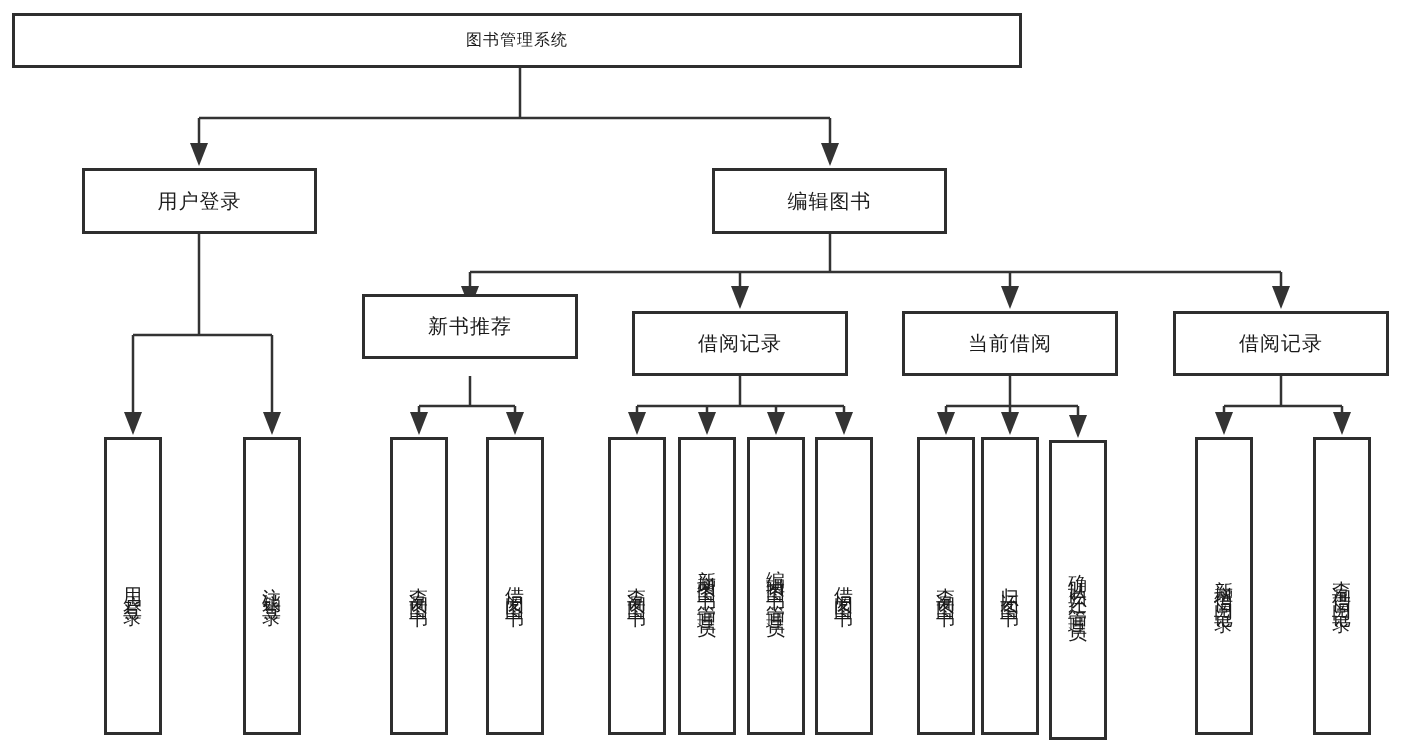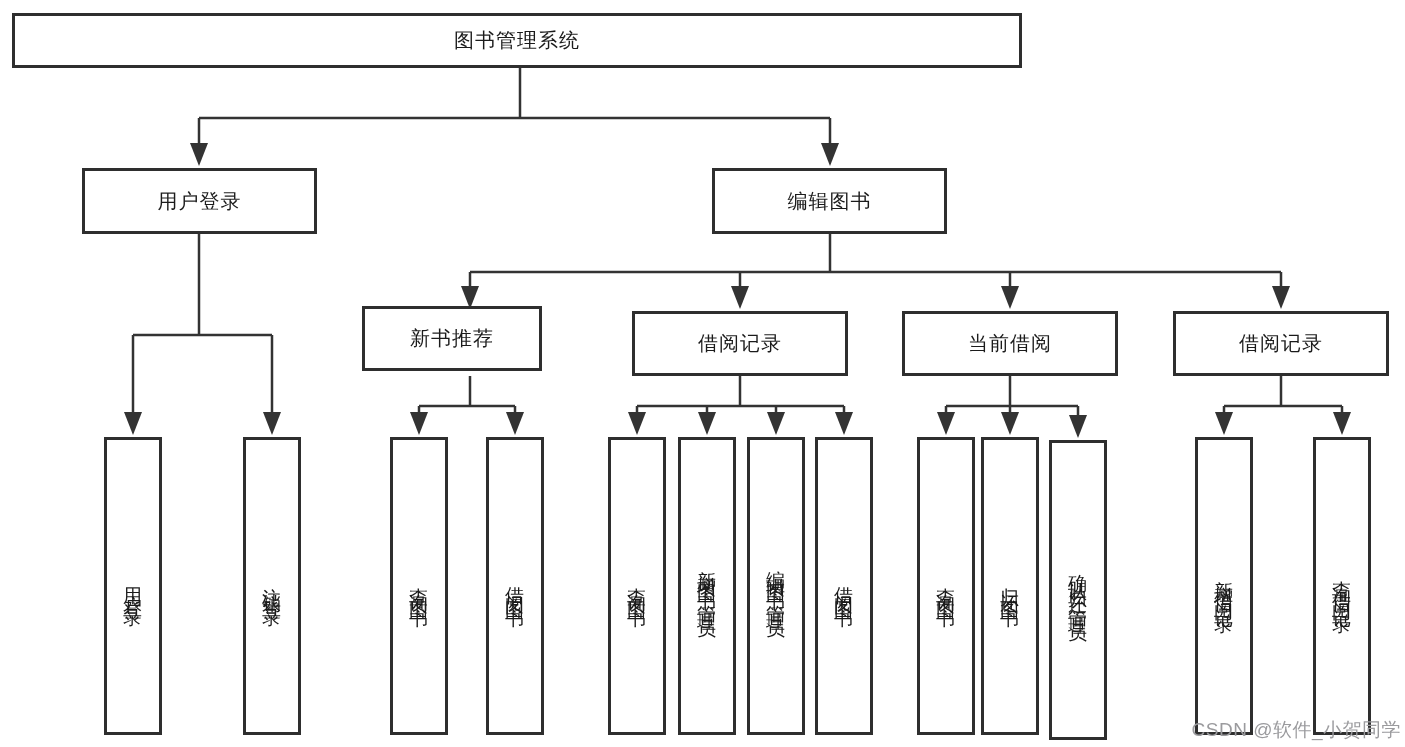--- a/index.html
+++ b/index.html
@@ -8,21 +8,21 @@
   #wires{position:absolute;left:0;top:0;width:1405px;height:747px;}
   .node{
     position:absolute;
     background:#ffffff;
     border:3px solid #2e2e2e;
     display:flex;align-items:center;justify-content:center;
     color:#1b1b1b;
     box-sizing:border-box;
   }
   .hnode{font-size:20px;letter-spacing:1px;}
-  .rootnode{font-size:20px;}
+  .rootnode{font-size:16px;}
   .vnode{font-size:19px;}
   .vtext{
     writing-mode:vertical-rl;
     text-orientation:mixed;
     letter-spacing:7px;
     line-height:1;
     white-space:nowrap;
   }
   .watermark{
     position:absolute;
@@ -107,21 +107,21 @@
     <span>图书管理系统</span>
   </div>
 
   <div class="node hnode" style="left:82px;top:168px;width:235px;height:66px;">
     <span>用户登录</span>
   </div>
   <div class="node hnode" style="left:712px;top:168px;width:235px;height:66px;">
     <span>编辑图书</span>
   </div>
 
-  <div class="node hnode" style="left:362px;top:306px;width:180px;height:65px;">
+  <div class="node hnode" style="left:362px;top:294px;width:216px;height:65px;">
     <span>新书推荐</span>
   </div>
   <div class="node hnode" style="left:632px;top:311px;width:216px;height:65px;">
     <span>借阅记录</span>
   </div>
   <div class="node hnode" style="left:902px;top:311px;width:216px;height:65px;">
     <span>当前借阅</span>
   </div>
   <div class="node hnode" style="left:1173px;top:311px;width:216px;height:65px;font-family:Liberation Mono, monospace;">
     <span>借阅记录</span>
@@ -164,15 +164,14 @@
     <span class="vtext">确认归还（管理员）</span>
   </div>
 
   <div class="node vnode" style="left:1195px;top:437px;width:58px;height:298px;">
     <span class="vtext">新增借阅记录</span>
   </div>
   <div class="node vnode" style="left:1313px;top:437px;width:58px;height:298px;">
     <span class="vtext">查询借阅记录</span>
   </div>
 
-  <div class="watermark">CSDN @软件_小贺同学</div>
 
 </div>
 
 </body></html>

